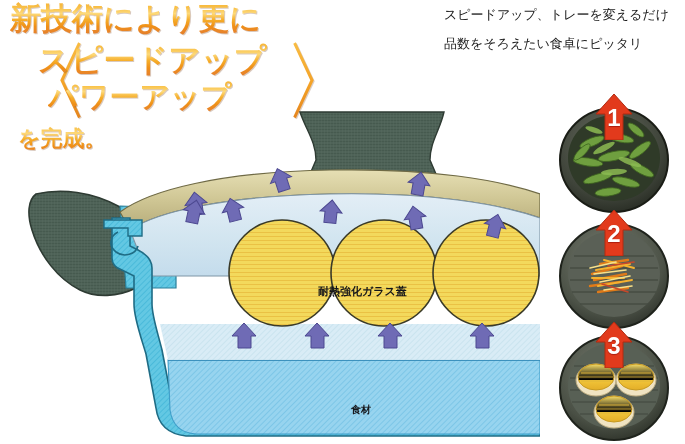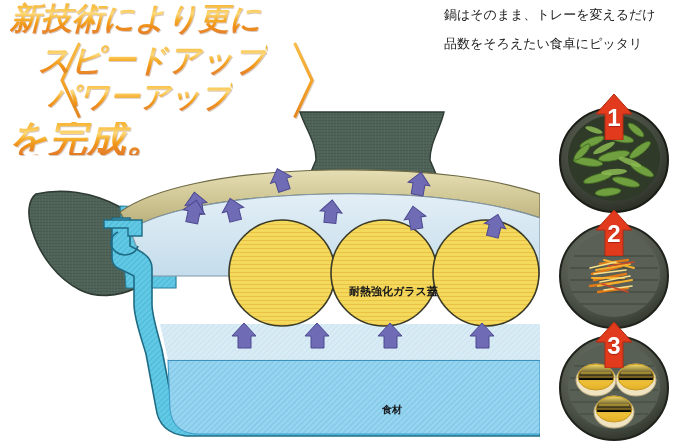--- a/index.html
+++ b/index.html
@@ -25,21 +25,20 @@
     top: 2px;
     width: 330px;
     height: 175px;
   }
   .hl-line {
     position: absolute;
     white-space: nowrap;
     font-weight: bold;
     letter-spacing: 0px;
     color: #f0a020;
-    font-style: italic;
     -webkit-text-stroke: 0px;
   }
   .hl-gold {
     background: linear-gradient(180deg,
        #f7b233 0%, #f9c24a 18%, #fdd97a 34%,
        #f6ae2a 52%, #ef8f18 72%, #e8842a 88%, #e07a20 100%);
     -webkit-background-clip: text;
     background-clip: text;
     -webkit-text-fill-color: transparent;
     color: transparent;
@@ -58,23 +57,23 @@
     font-size: 32px;
     line-height: 36px;
   }
   .hl-3 {
     left: 44px;
     top: 78px;
     font-size: 30px;
     line-height: 34px;
   }
   .hl-4 {
-    left: 4px;
+    left: 14px;
     top: 120px;
-    font-size: 39px;
+    font-size: 22px;
     line-height: 33px;
   }
   
   .bracket {
     position: absolute;
     font-size: 86px;
     line-height: 86px;
     font-weight: normal;
     color: #f2a42a;
     background: linear-gradient(180deg, #f9bf45 0%, #f3a126 55%, #e2801c 100%);
@@ -124,21 +123,20 @@
     width: 540px;
     height: 336px;
   }
   .pot-svg { display: block; }
 
   .diag-label {
     position: absolute;
     color: #15161a;
     font-weight: bold;
     white-space: nowrap;
-    margin-left: 31px;
   }
   .lbl-lid   { left: 318px; top: 176px; font-size: 11px; }
   .lbl-food  { left: 351px; top: 295px; font-size: 10px; }
 
   
   .tray-col {
     position: absolute;
     left: 548px;
     top: 100px;
     width: 132px;
@@ -183,21 +181,21 @@
   <div class="headline-block">
     <div class="hl-line hl-gold hl-1">新技術により更に</div>
     <div class="bracket bracket-l">〈</div>
     <div class="bracket bracket-r">〉</div>
     <div class="hl-line hl-gold hl-3">パワーアップ</div>
     <div class="hl-line hl-gold hl-2">スピードアップ</div>
     <div class="hl-line hl-gold hl-4">を完成。</div>
   </div>
 
   <div class="right-head">
-    <div class="rh-sub">鍋はそのまま、トレーを変えるだけ</div>
+    <div class="rh-sub">スピードアップ、トレーを変えるだけ</div>
     <div class="rh-sub" style="margin-top:13px;">品数をそろえたい食卓にピッタリ</div>
   </div>
 
   <div class="pot-area">
     <svg class="pot-svg" width="540" height="336" viewBox="0 0 540 336">
       <defs>
 
         <pattern id="hatchCyan" width="4" height="4" patternUnits="userSpaceOnUse" patternTransform="rotate(45)">
           <rect width="4" height="4" fill="#63c8e3"></rect>
           <line x1="0" y1="0" x2="0" y2="4" stroke="#3fb4d6" stroke-width="1.4"></line>

